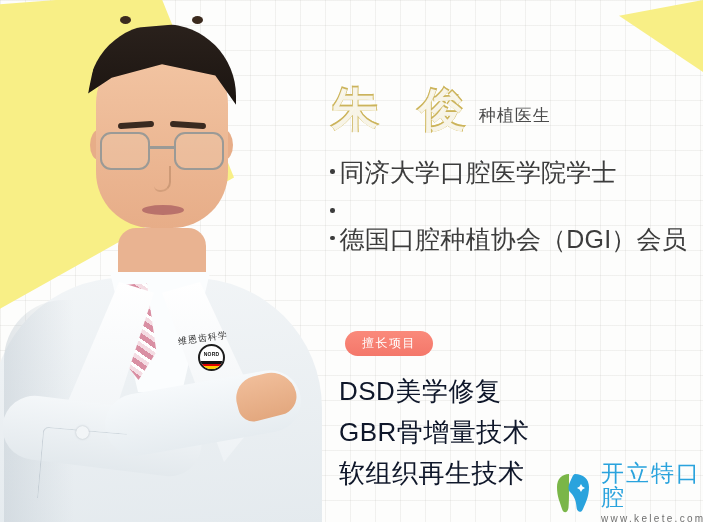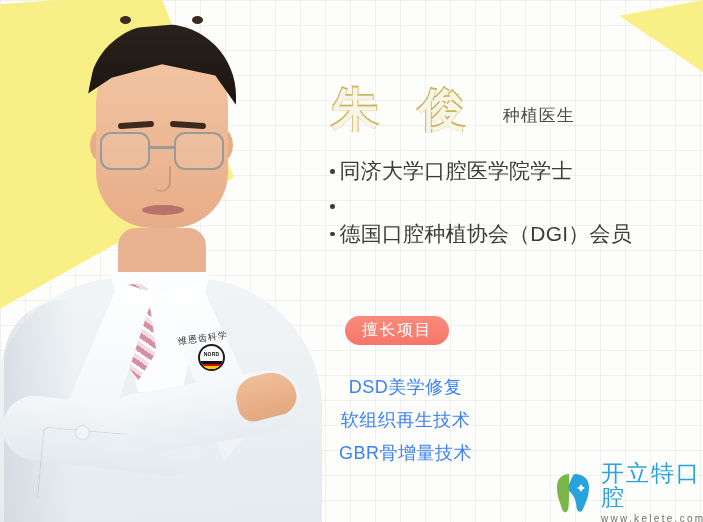--- a/index.html
+++ b/index.html
@@ -207,21 +207,21 @@
   }
 
   
   .content{
     position:absolute; left:322px; top:0;
     width:381px; height:522px;
   }
 
   .name-row{
     position:absolute; left:10px; top:86px;
-    display:flex; align-items:flex-end; gap:24px;
+    display:flex; align-items:flex-end; 
   }
   .doctor-name{
     font-size:46px; font-weight:700;
     letter-spacing:14px;
     line-height:1;
     background:linear-gradient(180deg,#fdf7cf 0%,#f3e69a 45%,#e3c95f 100%);
     -webkit-background-clip:text; background-clip:text;
     color:transparent;
     -webkit-text-stroke:1.6px #cbb35c;
     paint-order:stroke fill;
@@ -231,47 +231,46 @@
     font-size:17px; font-weight:400; color:#4b4b4b;
     letter-spacing:1px; padding-bottom:5px;
   }
 
   .cred-list{
     position:absolute; left:8px; top:160px;
     width:372px;
   }
   .cred-item{
     display:flex; align-items:flex-start;
-    font-size:21px; color:#3c3c3c;
+    font-size:25px; color:#3c3c3c;
     line-height:1; margin-bottom:14px;
     letter-spacing:.2px;
   }
   .cred-dot{
     flex:0 0 auto; width:4.5px; height:4.5px;
     background:#3c3c3c; border-radius:50%;
     margin:9px 5px 0 0;
   }
 
   .skill-badge{
-    position:absolute; left:23px; top:316px;
+    position:absolute; left:23px; top:331px;
     padding:6px 17px 7px;
     background:linear-gradient(180deg,#fa8a7b 0%,#f4776a 100%);
     border-radius:16px;
-    color:#ffffff; font-size:16px; letter-spacing:1.5px;
+    color:#ffffff; font-size:12px; letter-spacing:1.5px;
     line-height:1;
   }
 
   .skill-list{
     position:absolute; left:17px; top:378px;
   }
   .skill-item{
-    font-size:18px; color:#3b82f6;
+    font-size:26px; color:#0f172a;
     line-height:1; margin-bottom:15px;
     letter-spacing:.5px;
-    text-align:center;
   }
 
   
   .brand{
     position:absolute; left:553px; top:461px;
     display:flex; align-items:center; gap:8px;
   }
   .brand-mark{ width:40px; height:42px; flex:0 0 auto; }
   .brand-text{ position:relative; }
   .brand-name{
@@ -352,22 +351,22 @@
       <div class="cred-item">
         <span class="cred-dot"></span>
         <span>德国口腔种植协会（DGI）会员</span>
       </div>
     </div>
 
     <div class="skill-badge">擅长项目</div>
 
     <div class="skill-list">
       <div class="skill-item">DSD美学修复</div>
+      <div class="skill-item">GBR骨增量技术</div>
       <div class="skill-item">软组织再生技术</div>
-      <div class="skill-item">GBR骨增量技术</div>
     </div>
   </div>
 
   <div class="brand">
     <svg class="brand-mark" viewBox="0 0 40 42">
       <path d="M16 2C9 2 4 7 4 15c0 10 3 15 5 22 1.5 5 6 4 6.5-1.5C16 30 16 24 16 20Z" fill="#7ab648"></path>
       <path d="M22 2c8 0 14 5 14 13 0 10-3.5 16-6 22-1.8 4.5-6 3.5-6.5-2C23 28 21 24 17 20c-2-2-2-6 0-10 2-4 3-8 5-8Z" fill="#2aa3dd"></path>
       <path d="M28 12l1.4 2.6L32 16l-2.6 1.4L28 20l-1.4-2.6L24 16l2.6-1.4Z" fill="#ffffff"></path>
     </svg>
     <div class="brand-text">

